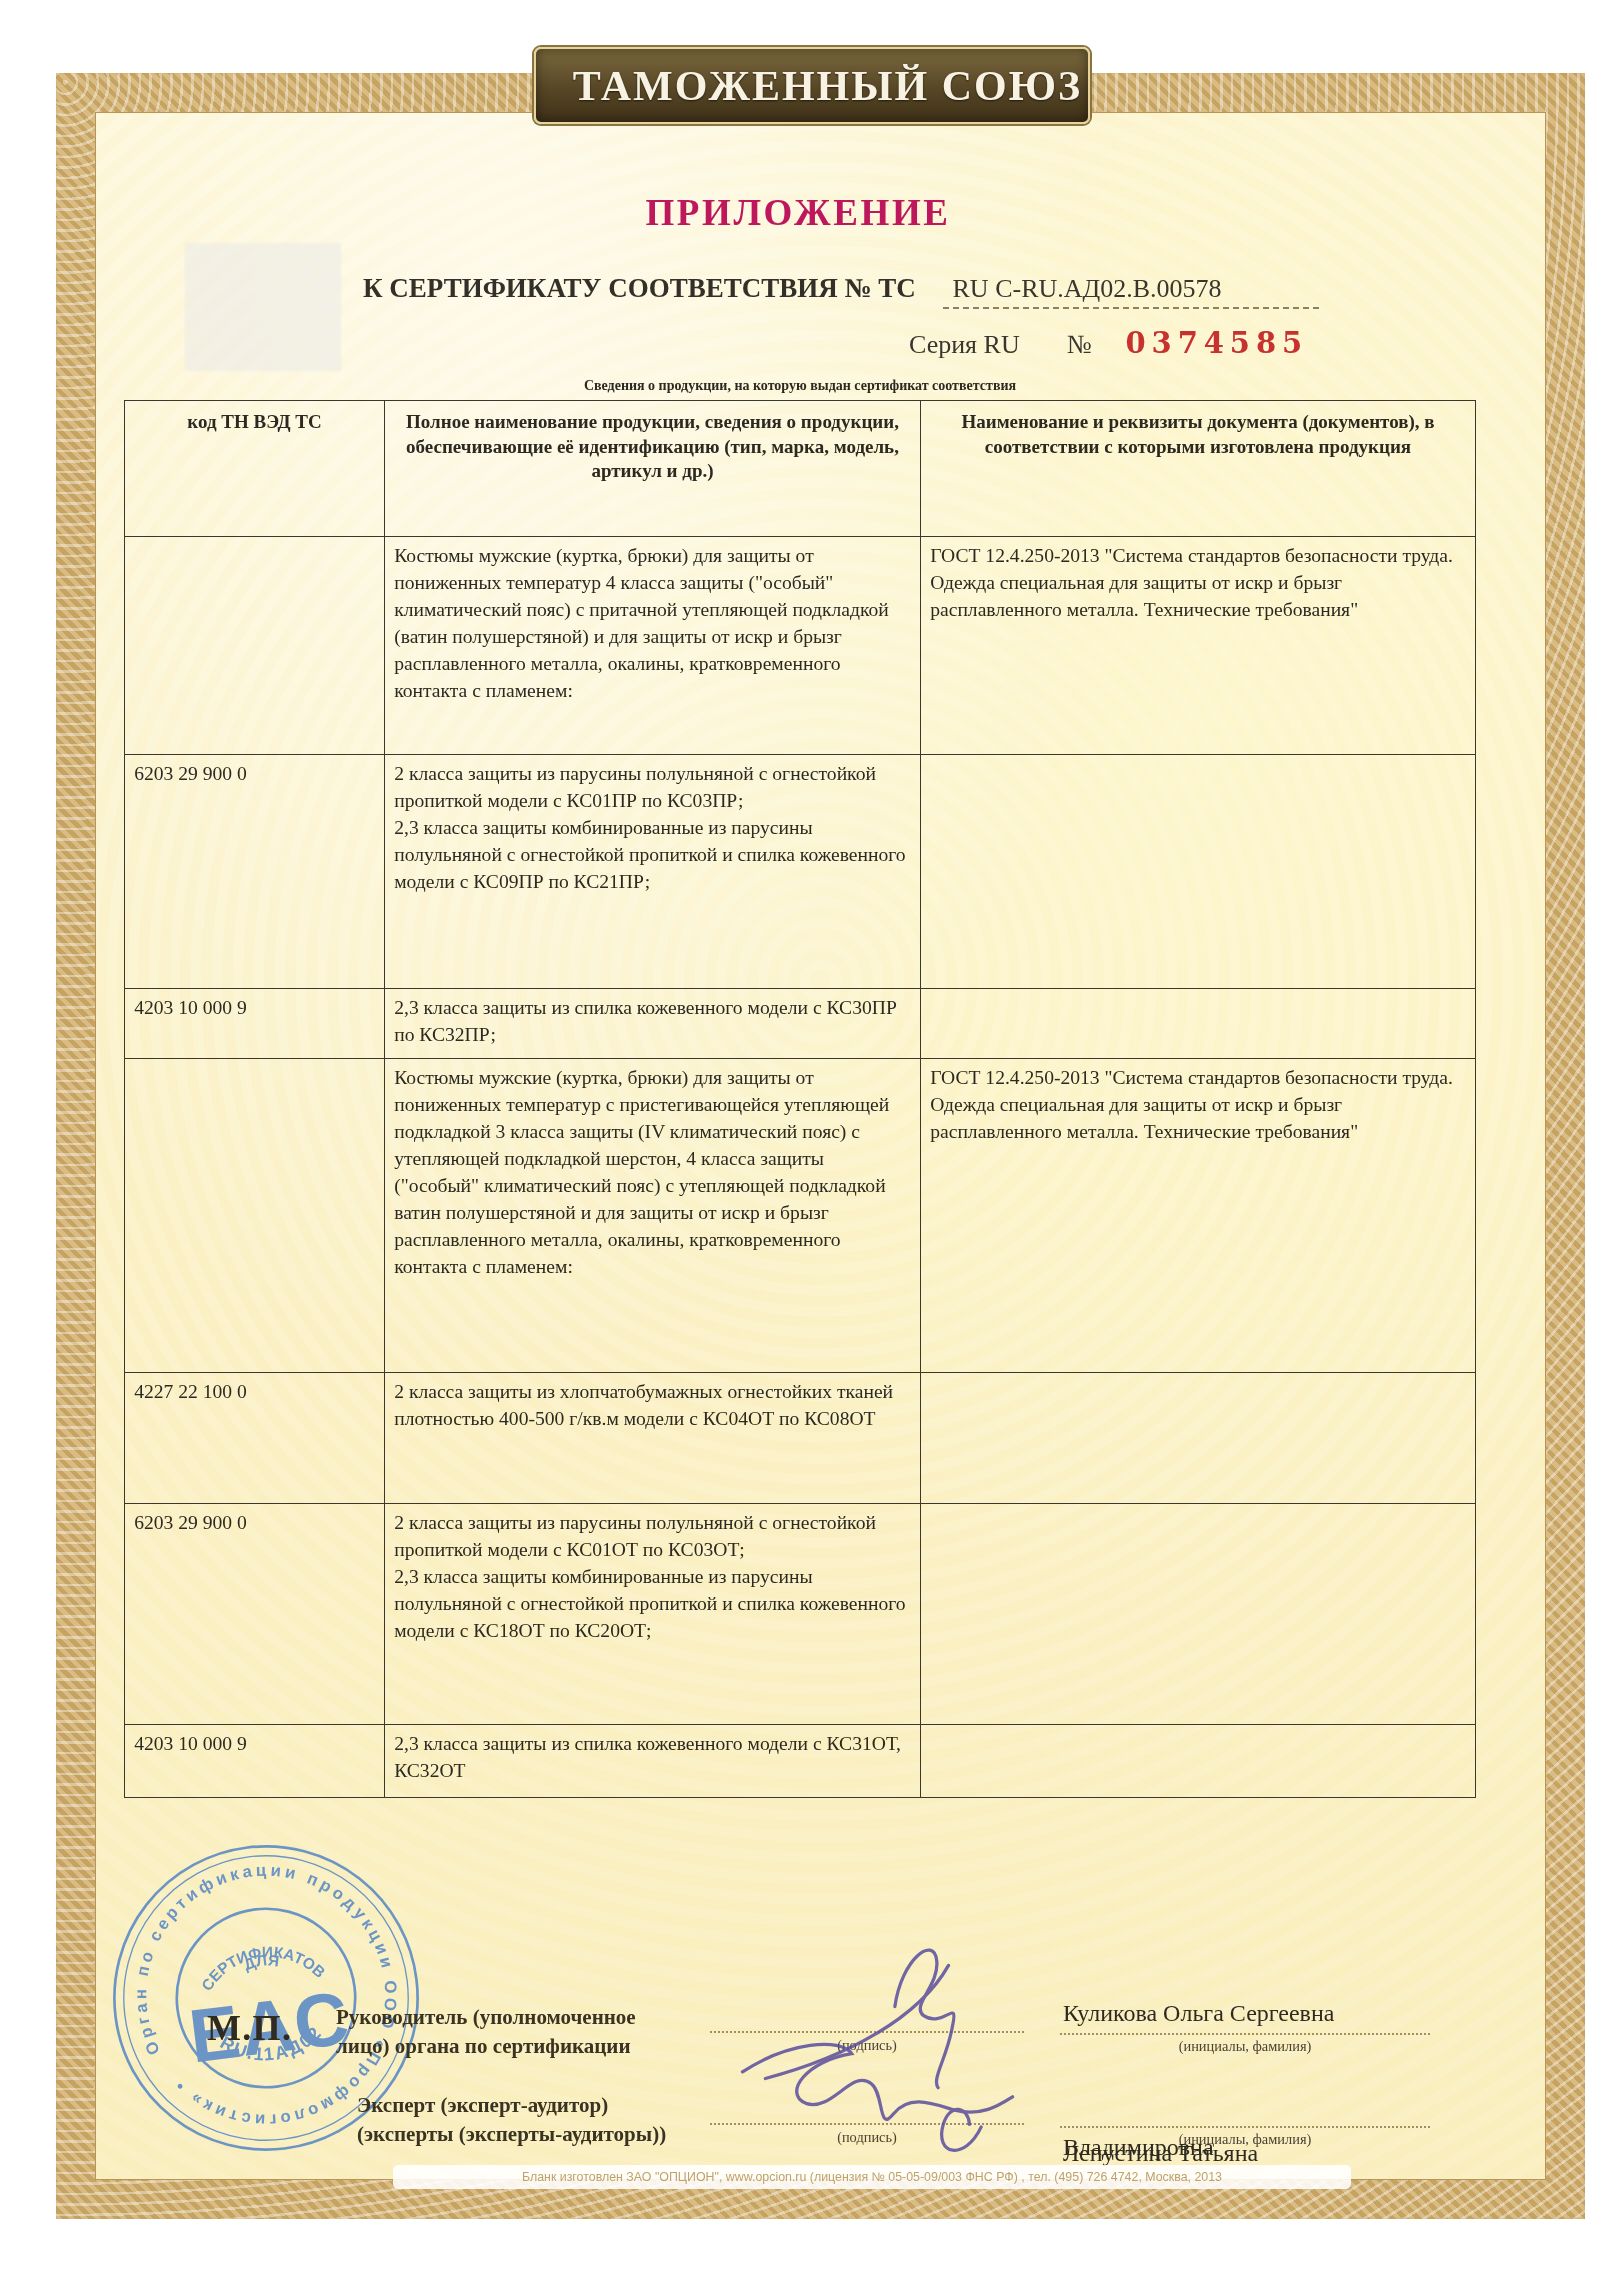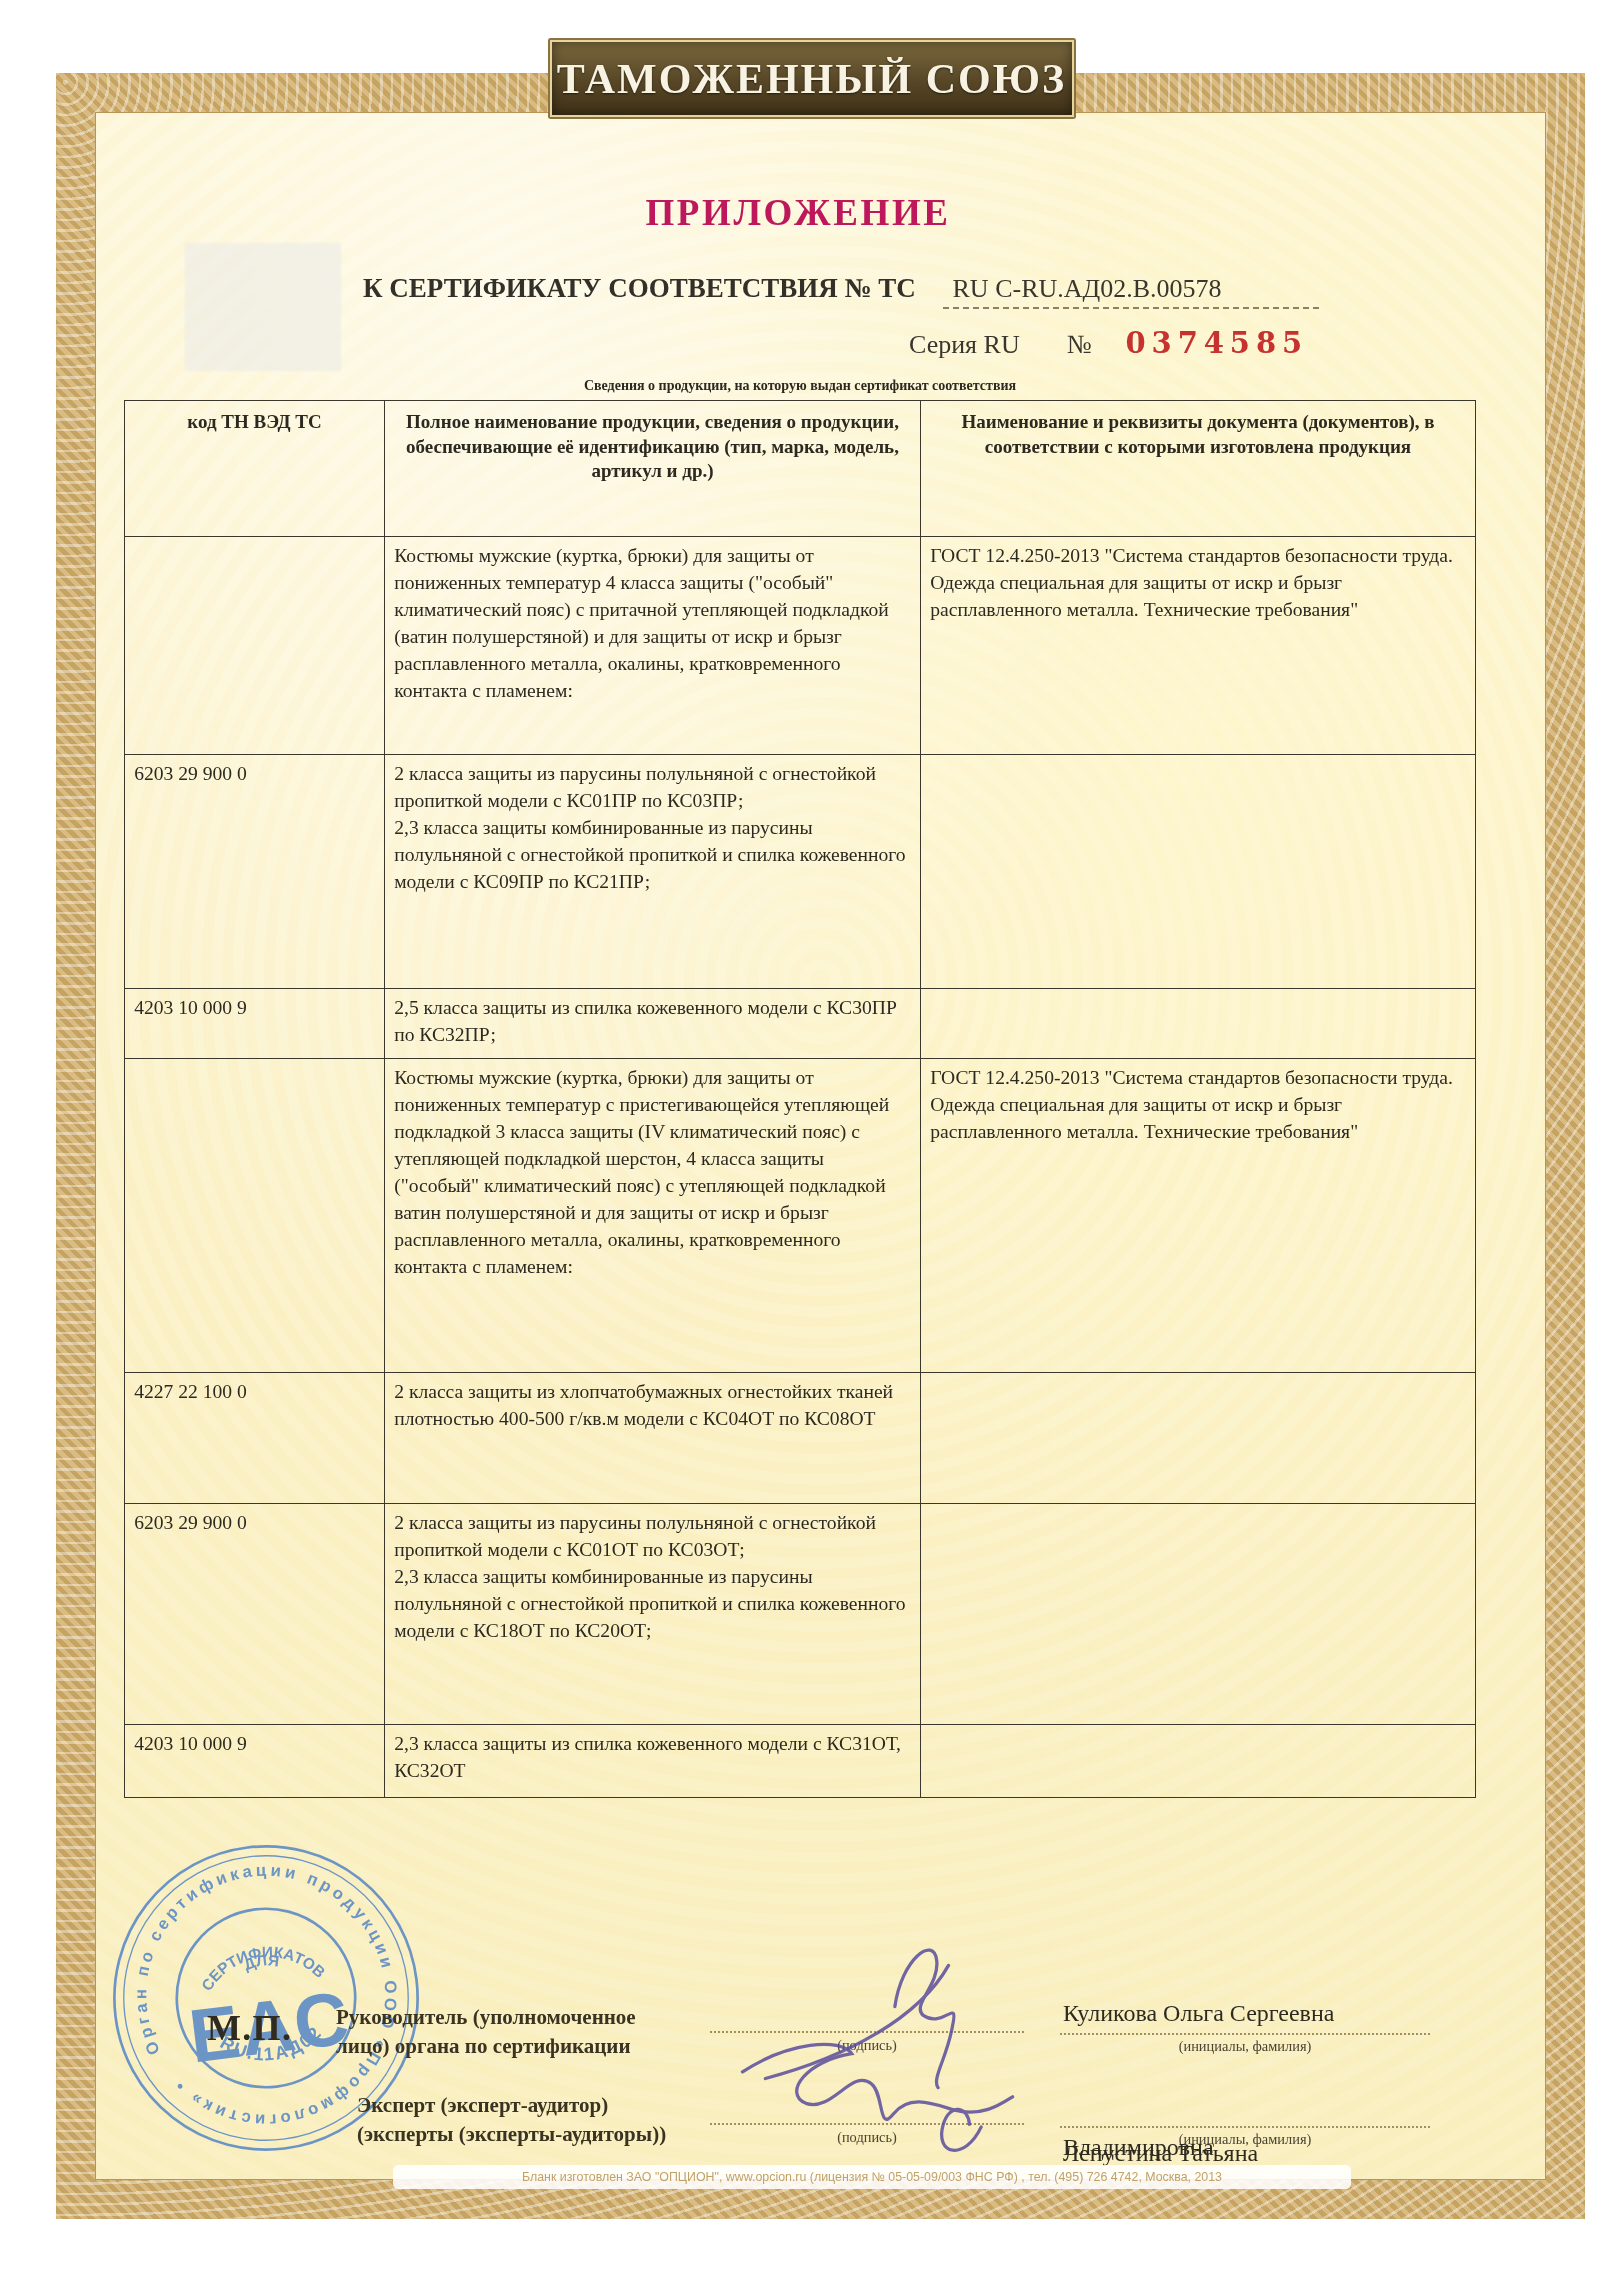--- a/index.html
+++ b/index.html
@@ -15,25 +15,25 @@
   .frame-inner{position:absolute;inset:39px;
     background:
       radial-gradient(ellipse at 28% 8%, rgba(255,255,255,.55), rgba(255,255,255,0) 42%),
       radial-gradient(ellipse at 75% 30%, rgba(255,250,210,.5), rgba(255,255,255,0) 45%),
       repeating-radial-gradient(circle at 50% 42%, rgba(244,220,130,.10) 0 10.5px, rgba(255,255,255,0) 10.5px 21px),
       linear-gradient(#fdf6d6,#faf0c4);
     border:0.7px solid #b89457;}
   .scan-patch{position:absolute;left:185px;top:243px;width:156px;height:128px;
     background:#ebebe9;opacity:.55;filter:blur(1.3px);}
   
-  .plaque{position:absolute;left:50%;top:40px;transform:translateX(-50%);
+  .plaque{position:absolute;left:50%;top:47px;transform:translateX(-50%);
     width:520px;height:73px;background:linear-gradient(#79683c,#574626 55%,#3f3118);
-    border:2.6px double #e6d49c;border-radius:1px;
+    border:2.6px double #e6d49c;border-radius:7px;
     box-shadow:0 0 0 2px #8a7340, inset 0 0 11.8px rgba(0,0,0,.45);
-    display:flex;align-items:center;justify-content:center;}
+    display:flex;align-items:center;justify-content:center;padding-left:32px;}
   .plaque span{font-weight:bold;font-size:42px;letter-spacing:2px;color:#f7f2e2;
     text-shadow:0 1.3px 2px rgba(0,0,0,.6);font-family:"Liberation Serif",serif;}
   
   .title{position:absolute;left:0;top:191px;width:1596px;text-align:center;
     font-size:37px;font-weight:bold;letter-spacing:2.6px;color:#be185d;}
   .cert-line{position:absolute;left:363px;top:273px;white-space:nowrap;font-size:27px;font-weight:bold;color:#33302a;}
   .cert-number{display:inline-block;margin-left:27.5px;font-weight:normal;font-size:26px;color:#3a362d;
     border-bottom:2px dashed #8d8062;padding:0 26px 2.6px 9.2px;min-width:340px;}
   .series-line{position:absolute;left:909px;top:326px;font-size:26px;color:#3a362d;white-space:nowrap;}
   .series-no{margin-left:47px;}
@@ -132,21 +132,21 @@
         <td class="doc">ГОСТ 12.4.250-2013 "Система стандартов безопасности труда. Одежда специальная для защиты от искр и брызг расплавленного металла. Технические требования"</td>
       </tr>
       <tr class="r2">
         <td class="code">6203 29 900 0</td>
         <td class="product">2 класса защиты из парусины полульняной с огнестойкой пропиткой модели с КС01ПР по КС03ПР;
 2,3 класса защиты комбинированные из парусины полульняной с огнестойкой пропиткой и спилка кожевенного модели с КС09ПР по КС21ПР;</td>
         <td class="doc"></td>
       </tr>
       <tr class="r3">
         <td class="code">4203 10 000 9</td>
-        <td class="product">2,5 класса защиты из спилка кожевенного модели с КС30ПР по КС32ПР;</td>
+        <td class="product">2,3 класса защиты из спилка кожевенного модели с КС30ПР по КС32ПР;</td>
         <td class="doc"></td>
       </tr>
       <tr class="r4">
         <td class="code"></td>
         <td class="product">Костюмы мужские (куртка, брюки) для защиты от пониженных температур с пристегивающейся утепляющей подкладкой 3 класса защиты (IV климатический пояс) с утепляющей подкладкой шерстон, 4 класса защиты ("особый" климатический пояс) с утепляющей подкладкой ватин полушерстяной и для защиты от искр и брызг расплавленного металла, окалины, кратковременного контакта с пламенем:</td>
         <td class="doc">ГОСТ 12.4.250-2013 "Система стандартов безопасности труда. Одежда специальная для защиты от искр и брызг расплавленного металла. Технические требования"</td>
       </tr>
       <tr class="r5">
         <td class="code">4227 22 100 0</td>
         <td class="product">2 класса защиты из хлопчатобумажных огнестойких тканей плотностью 400-500 г/кв.м модели с КС04ОТ по КС08ОТ</td>

